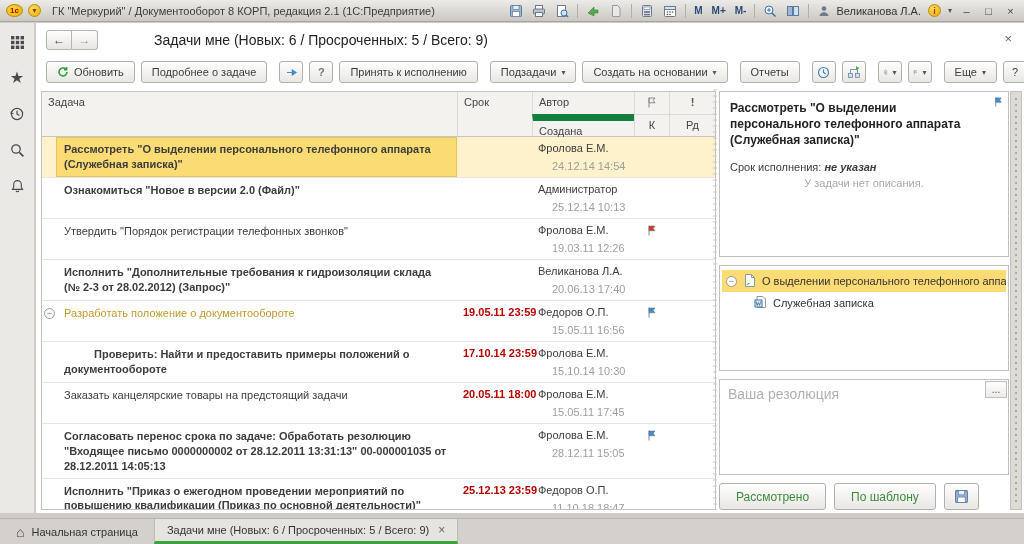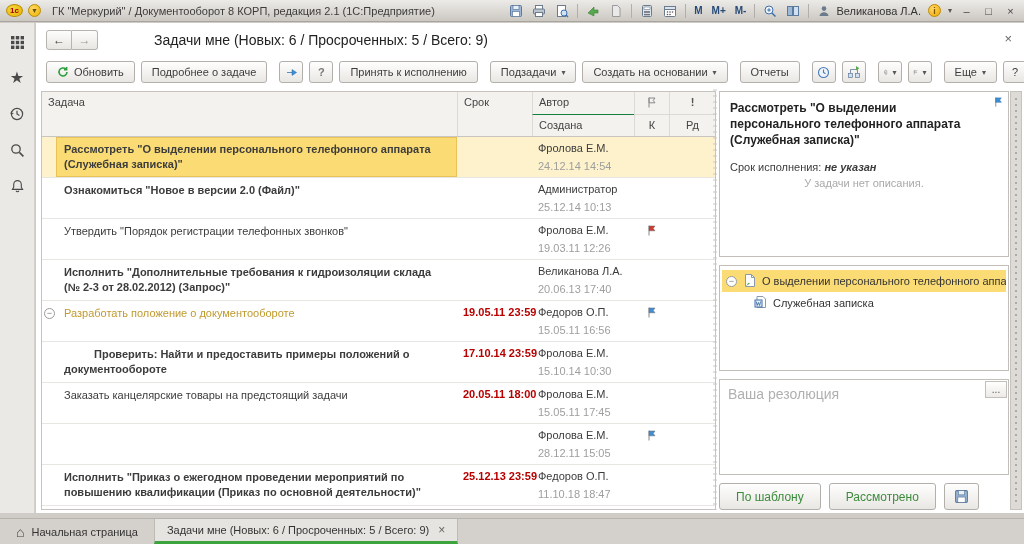--- a/index.html
+++ b/index.html
@@ -47,32 +47,32 @@
   .push{margin-left:auto;}
   
   .main{position:absolute;top:66px;left:0;right:0;bottom:0;}
   .table-area{position:absolute;left:5px;top:2px;width:675px;bottom:3px;border:1px solid #c6c3bf;overflow:hidden;background:#fff;}
   .thead{display:grid;grid-template-columns:14px 401px 75px 102px 35px 46px;grid-template-rows:22px 22px;
     background:#f4f2ef;border-bottom:1px solid #c9c6c2;font-size:11px;color:#444;}
   .thead>div{padding:4px 6px;border-left:1px solid #ddDAd6;display:flex;align-items:flex-start;}
   .h-task{grid-column:1/3;grid-row:1/3;border-left:none!important;}
   .h-due{grid-column:3;grid-row:1/3;}
   .h-author{grid-column:4;grid-row:1;}
-  .h-created{grid-column:4;grid-row:2;border-top:1px solid #15803d;}
+  .h-created{grid-column:4;grid-row:2;border-top:7px solid #15803d;}
   .h-flag{grid-column:5;grid-row:1;justify-content:center;}
   .h-k{grid-column:5;grid-row:2;border-top:1px solid #dddad6;justify-content:center;}
   .h-imp{grid-column:6;grid-row:1;justify-content:center;font-weight:bold;color:#555;}
   .h-rd{grid-column:6;grid-row:2;border-top:1px solid #dddad6;justify-content:center;}
   .trow{display:grid;grid-template-columns:14px 401px 75px 102px 35px 46px;min-height:39px;border-bottom:1px solid #e8e6e3;}
   .svc{grid-column:1;position:relative;}
   .task-cell{grid-column:2;padding:5px 8px 4px 8px;line-height:1.35;}
   .trow.b .task-text{font-weight:bold;}
   .due{grid-column:3;padding:5px 6px;color:#b80000;font-weight:bold;white-space:nowrap;}
   .author-cell{grid-column:4;padding:5px 6px;}
-  .created{color:#9e9e9e;margin-top:6px;}
+  .created{color:#9e9e9e;margin-top:6px;margin-left:14px;}
   .flag-cell{grid-column:5;padding-top:5px;display:flex;justify-content:center;}
   .imp-cell{grid-column:6;}
   .trow.sel{background:#fdf2cb;}
   .trow.sel .task-cell{background:#fbdc74;box-shadow:inset 0 0 0 1px #e7c35a;}
   .expander{display:none;position:absolute;left:2px;top:7px;width:11px;height:11px;border:1px solid #9a9a9a;
     border-radius:50%;font-size:9px;line-height:9px;color:#777;background:#fff;align-items:center;justify-content:center;}
   .rowflag{display:none;}
   
   .vsplitter{position:absolute;left:677px;top:0;bottom:3px;width:4px;
     background:repeating-linear-gradient(180deg,#c9c6c1 0 2px,transparent 2px 6px);opacity:.5;}
@@ -446,20 +446,21 @@
     <div class="author-cell">
       <div class="author">Фролова Е.М.</div>
       <div class="created">15.05.11 17:45</div>
     </div>
     <div class="flag-cell"></div>
     <div class="imp-cell"></div>
   </div>
 
   <div class="trow b">
     <div class="svc"></div>
+    <div class="task-cell"><span class="task-text">Согласовать перенос срока по задаче: Обработать резолюцию "Входящее письмо 0000000002 от 28.12.2011 13:31:13" 00-000001035 от 28.12.2011 14:05:13</span></div>
     <div class="author-cell">
       <div class="author">Фролова Е.М.</div>
       <div class="created">28.12.11 15:05</div>
     </div>
     <div class="flag-cell">
               <svg class="rowflag" width="12" height="13" viewBox="0 0 12 13" style="display: block;">
                 <path d="M3 1.5v10" stroke="#888" stroke-width="1"></path>
                 <path class="pennant" d="M3 2h6L7.2 4.4 9 6.8H3z" stroke="#666" stroke-width=".5" fill="#3f8fd6"></path>
               </svg>
             </div>
@@ -517,22 +518,22 @@
   </div>
 </div>
       </div>
 
       <div class="panel res-panel">
         <textarea placeholder="Ваша резолюция" style=""></textarea>
         <span class="res-more">...</span>
       </div>
 
       <div class="actions">
+        <span class="abtn">Рассмотрено</span>
         <span class="abtn">По шаблону</span>
-        <span class="abtn">Рассмотрено</span>
         <span class="abtn ico">
             <svg width="15" height="15" viewBox="0 0 14 14">
               <rect x="1.5" y="1.5" width="11" height="11" rx="1" fill="#9db7d6" stroke="#5d7a9c"></rect>
               <rect x="4" y="1.5" width="6" height="4" fill="#e9f0f8" stroke="#5d7a9c" stroke-width=".7"></rect>
               <rect x="3.5" y="7.5" width="7" height="5" fill="#fff" stroke="#5d7a9c" stroke-width=".7"></rect>
             </svg>
           </span>
       </div>
     </div>
 

